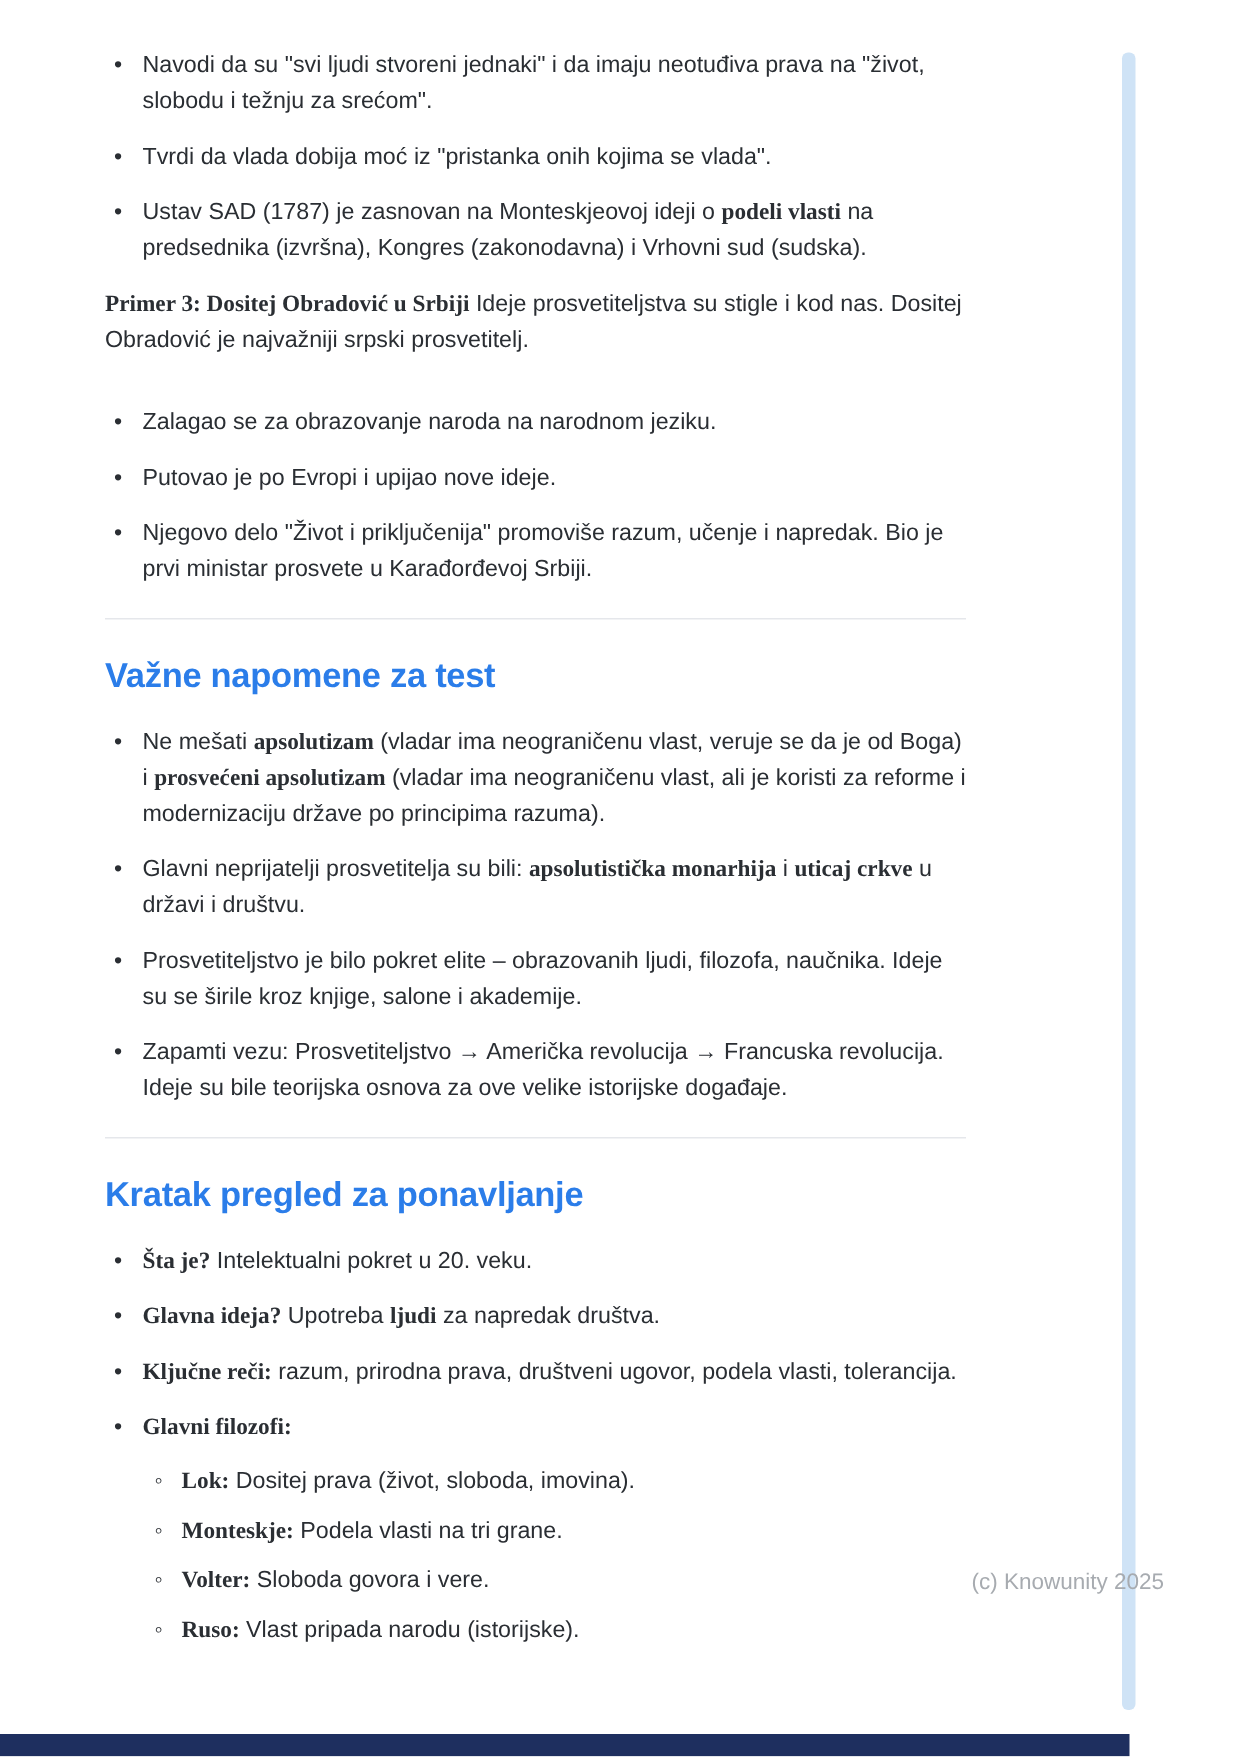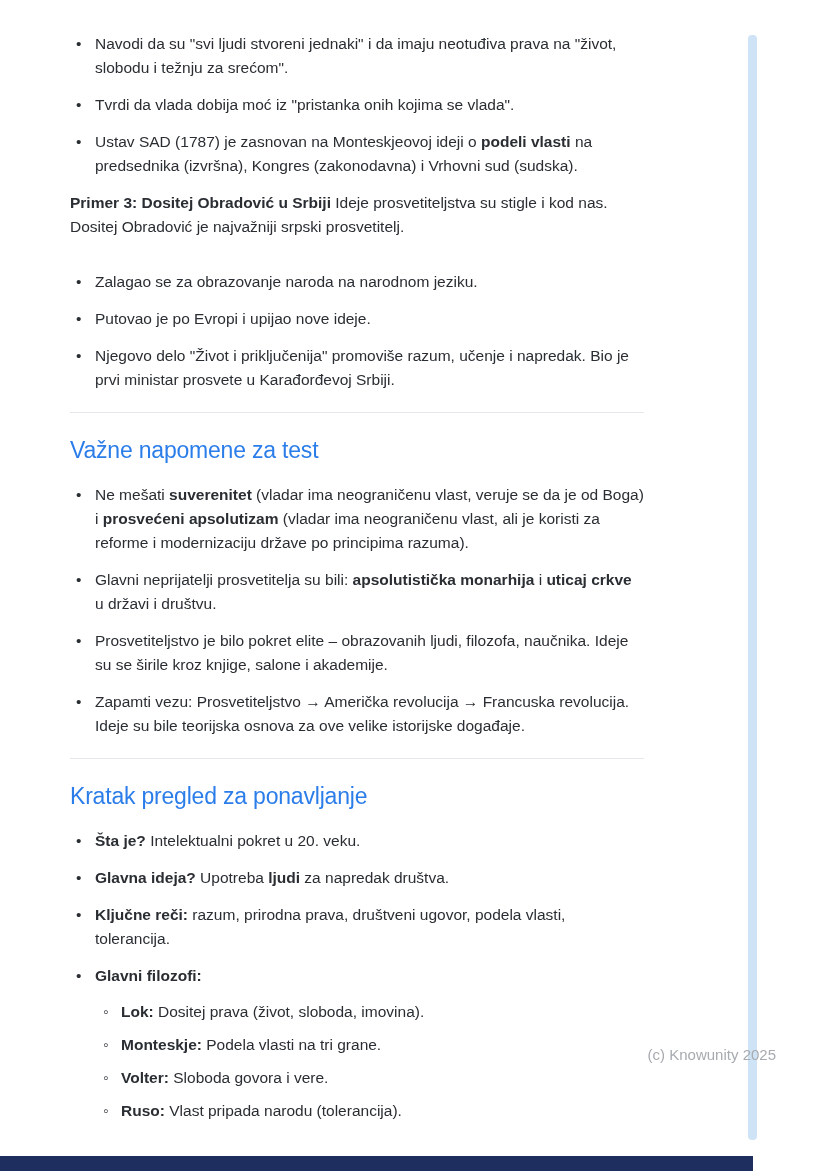--- a/index.html
+++ b/index.html
@@ -12,38 +12,38 @@
     font-family:"Liberation Sans", sans-serif;
     color:var(--body-text, #2a2e33);
   }
   .content {
     position:absolute; left:70px; top:32px; width:574px;
     font-size:15.5px; line-height:1.55;
   }
   .content h2 {
     color:var(--heading-blue, #2b7de9);
     font-size:23px; line-height:1.2;
-    font-weight:400;
+    font-weight:700;
     margin:6px 0 18px 0;
     letter-spacing:-0.2px;
   }
   .content hr {
     border:none;
     border-top:1px solid var(--divider, #e5e7eb);
     margin:20px 0 24px 0;
   }
   .content p { margin:4px 0 31px 0; }
   ul.blist { list-style:none; margin:0 0 10px 0; }
   ul.blist > li { display:flex; margin:0 0 13px 0; }
   .bullet { flex:0 0 25px; padding-left:6px; user-select:none; }
   .li-text { flex:1 1 auto; }
   ul.blist.sub { margin:12px 0 0 4px; }
   ul.blist.sub > li { margin:0 0 9px 0; }
   ul.blist.sub .bullet { flex:0 0 22px; padding-left:4px; }
-  .b { font-weight:700; }
+  .b { font-weight:700;font-family:Liberation Serif, serif; }
   .edge-stripe {
     position:absolute;
     left:748px; top:35px;
     width:9px; height:1105px;
     background:var(--edge-stripe, #cfe3f6);
     border-radius:4px;
   }
   .footer-credit {
     position:absolute;
     top:1046px; right:52px;
@@ -91,21 +91,21 @@
         <li>
           <span class="bullet">•</span>
           <div class="li-text"><span>Njegovo delo "Život i priključenija" promoviše razum, učenje i napredak. Bio je prvi ministar prosvete u Karađorđevoj Srbiji.</span></div>
         </li>
       </ul>
       <hr>
       <h2>Važne napomene za test</h2>
       <ul class="blist">
         <li>
           <span class="bullet">•</span>
-          <div class="li-text"><span>Ne mešati </span><span class="b">suverenitet</span><span> (vladar ima neograničenu vlast, veruje se da je od Boga) i </span><span class="b">prosvećeni apsolutizam</span><span> (vladar ima neograničenu vlast, ali je koristi za reforme i modernizaciju države po principima razuma).</span></div>
+          <div class="li-text"><span>Ne mešati </span><span class="b">apsolutizam</span><span> (vladar ima neograničenu vlast, veruje se da je od Boga) i </span><span class="b">prosvećeni apsolutizam</span><span> (vladar ima neograničenu vlast, ali je koristi za reforme i modernizaciju države po principima razuma).</span></div>
         </li>
         <li>
           <span class="bullet">•</span>
           <div class="li-text"><span>Glavni neprijatelji prosvetitelja su bili: </span><span class="b">apsolutistička monarhija</span><span> i </span><span class="b">uticaj crkve</span><span> u državi i društvu.</span></div>
         </li>
         <li>
           <span class="bullet">•</span>
           <div class="li-text"><span>Prosvetiteljstvo je bilo pokret elite – obrazovanih ljudi, filozofa, naučnika. Ideje su se širile kroz knjige, salone i akademije.</span></div>
         </li>
         <li>
@@ -138,21 +138,21 @@
               <li>
                 <span class="bullet">◦</span>
                 <div class="li-text"><span class="b">Monteskje:</span><span> Podela vlasti na tri grane.</span></div>
               </li>
               <li>
                 <span class="bullet">◦</span>
                 <div class="li-text"><span class="b">Volter:</span><span> Sloboda govora i vere.</span></div>
               </li>
               <li>
                 <span class="bullet">◦</span>
-                <div class="li-text"><span class="b">Ruso:</span><span> Vlast pripada narodu (tolerancija).</span></div>
+                <div class="li-text"><span class="b">Ruso:</span><span> Vlast pripada narodu (istorijske).</span></div>
               </li>
             </ul></div>
         </li>
       </ul>
     </main>
   <div class="footer-credit">(c) Knowunity 2025</div>
   <div class="footer-bar"></div>
 </div>
 
 </body></html>

